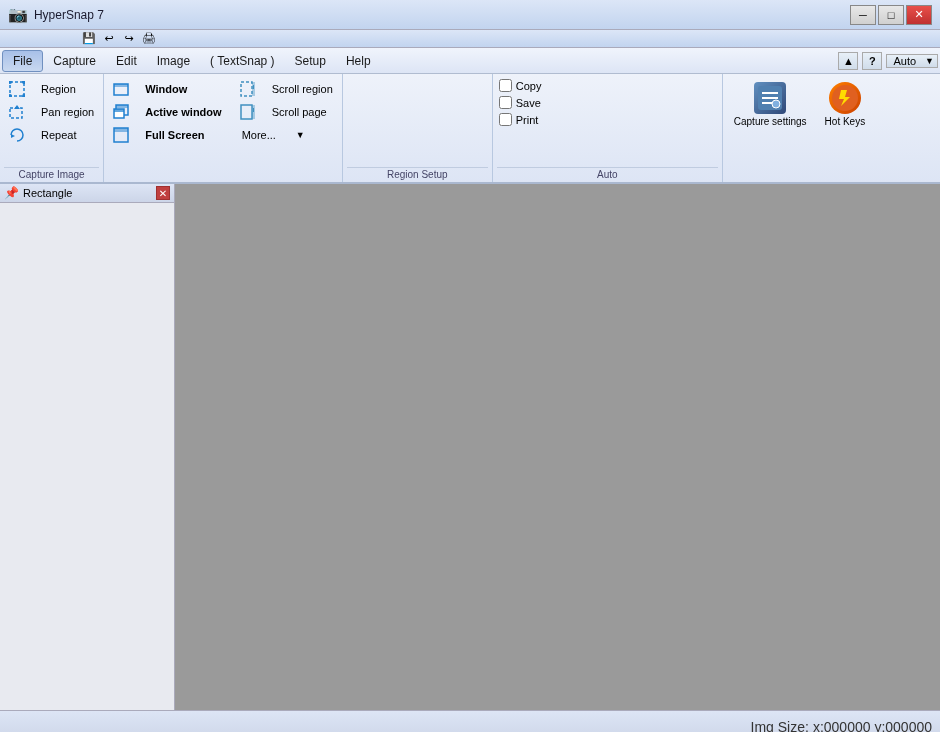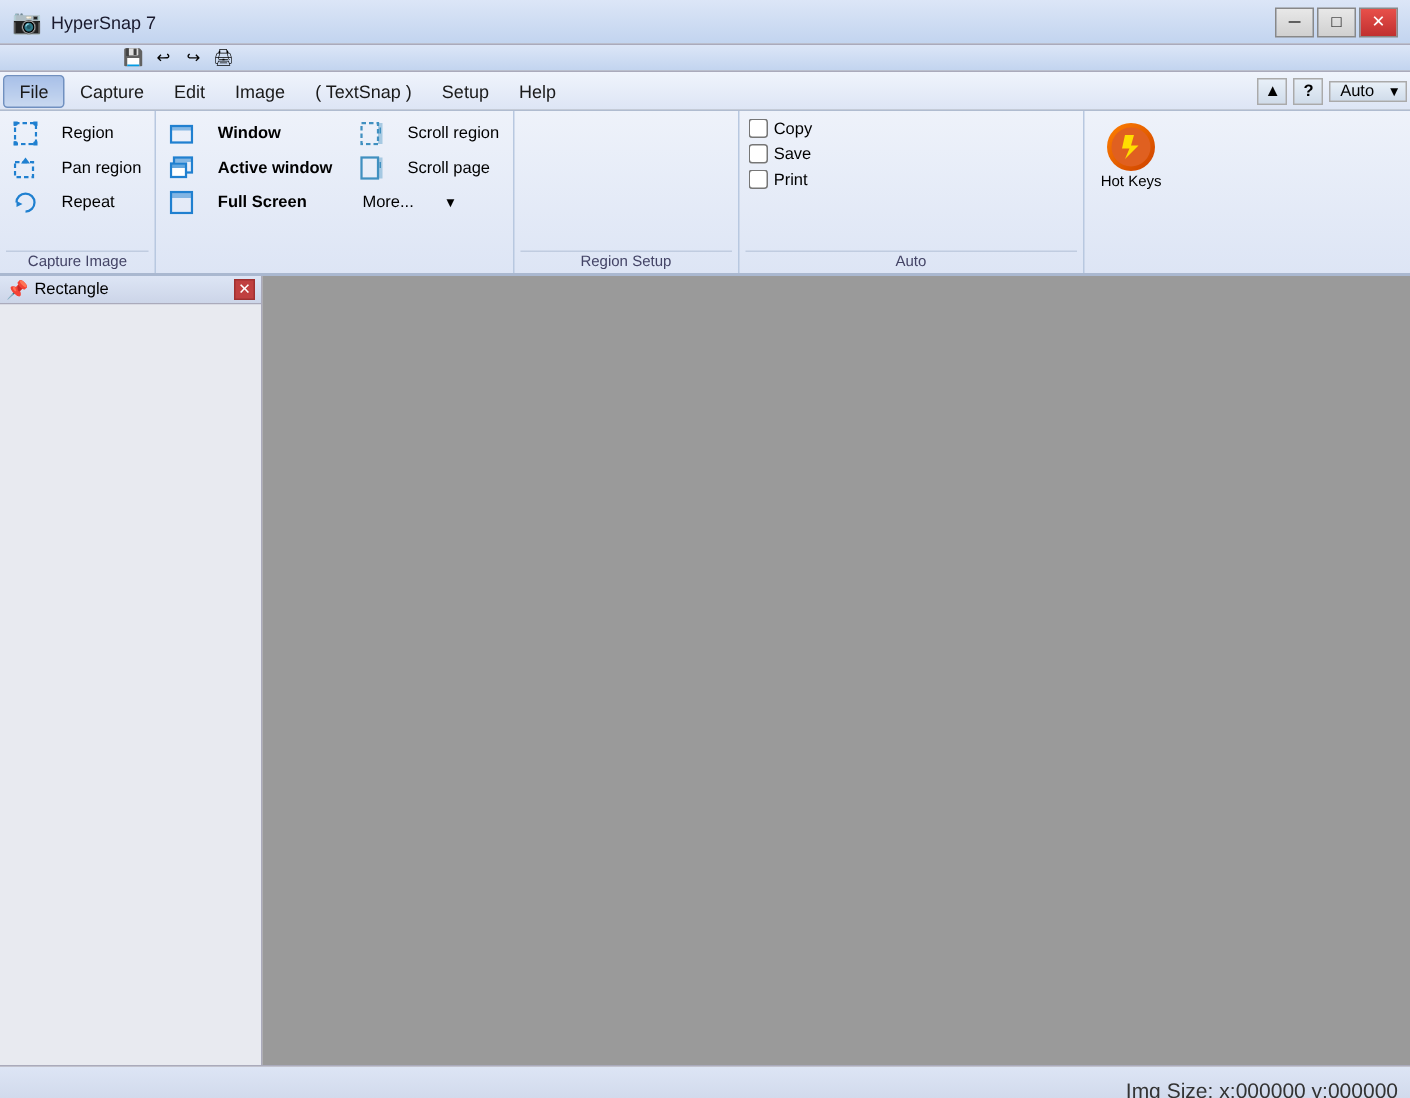--- a/index.html
+++ b/index.html
@@ -459,20 +459,33 @@
           </div>
         </div>
 
       </div>
       <div class="group-label">Auto</div>
     </div>
 
     <div class="group-wrapper" style="border-right:none;">
       <div class="group-content" style="gap:4px;">
         <div class="capture-large-btn">
+          <div class="icon-capture-settings">
+            <svg width="28" height="28" viewBox="0 0 28 28">
+              <rect x="2" y="2" width="24" height="24" rx="3" fill="#5080b0"></rect>
+              <rect x="6" y="8" width="16" height="2" fill="white"></rect>
+              <rect x="6" y="13" width="16" height="2" fill="white"></rect>
+              <rect x="6" y="18" width="10" height="2" fill="white"></rect>
+              <circle cx="20" cy="20" r="4" fill="#80b0e0" stroke="white" stroke-width="1"></circle>
+            </svg>
+          </div>
+          <div style="text-align:center;font-size:10px;line-height:1.2;">Capture
+settings</div>
+        </div>
+        <div class="capture-large-btn">
           <div class="icon-hot-keys">
             <svg width="28" height="28" viewBox="0 0 28 28">
               <circle cx="14" cy="14" r="13" fill="#e06020"></circle>
               <path d="M10 6 L16 6 L14 13 L19 13 L10 22 L13 15 L8 15 Z" fill="#ffdd00"></path>
             </svg>
           </div>
           <div style="text-align:center;font-size:10px;line-height:1.2;">Hot
 Keys</div>
         </div>
       </div>

